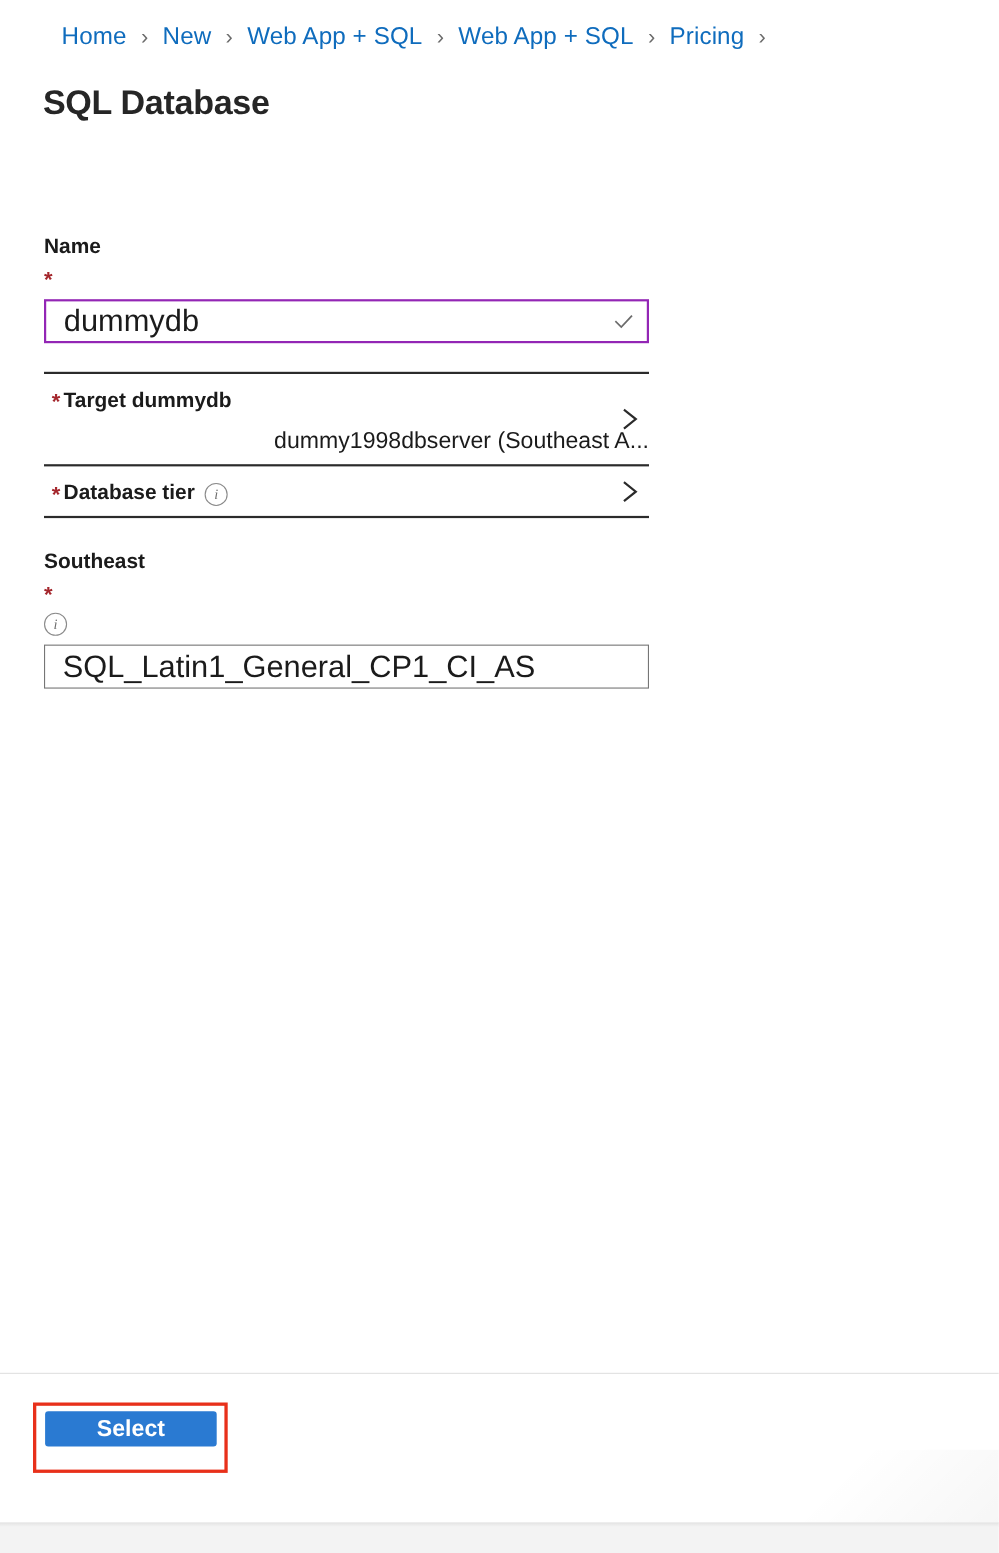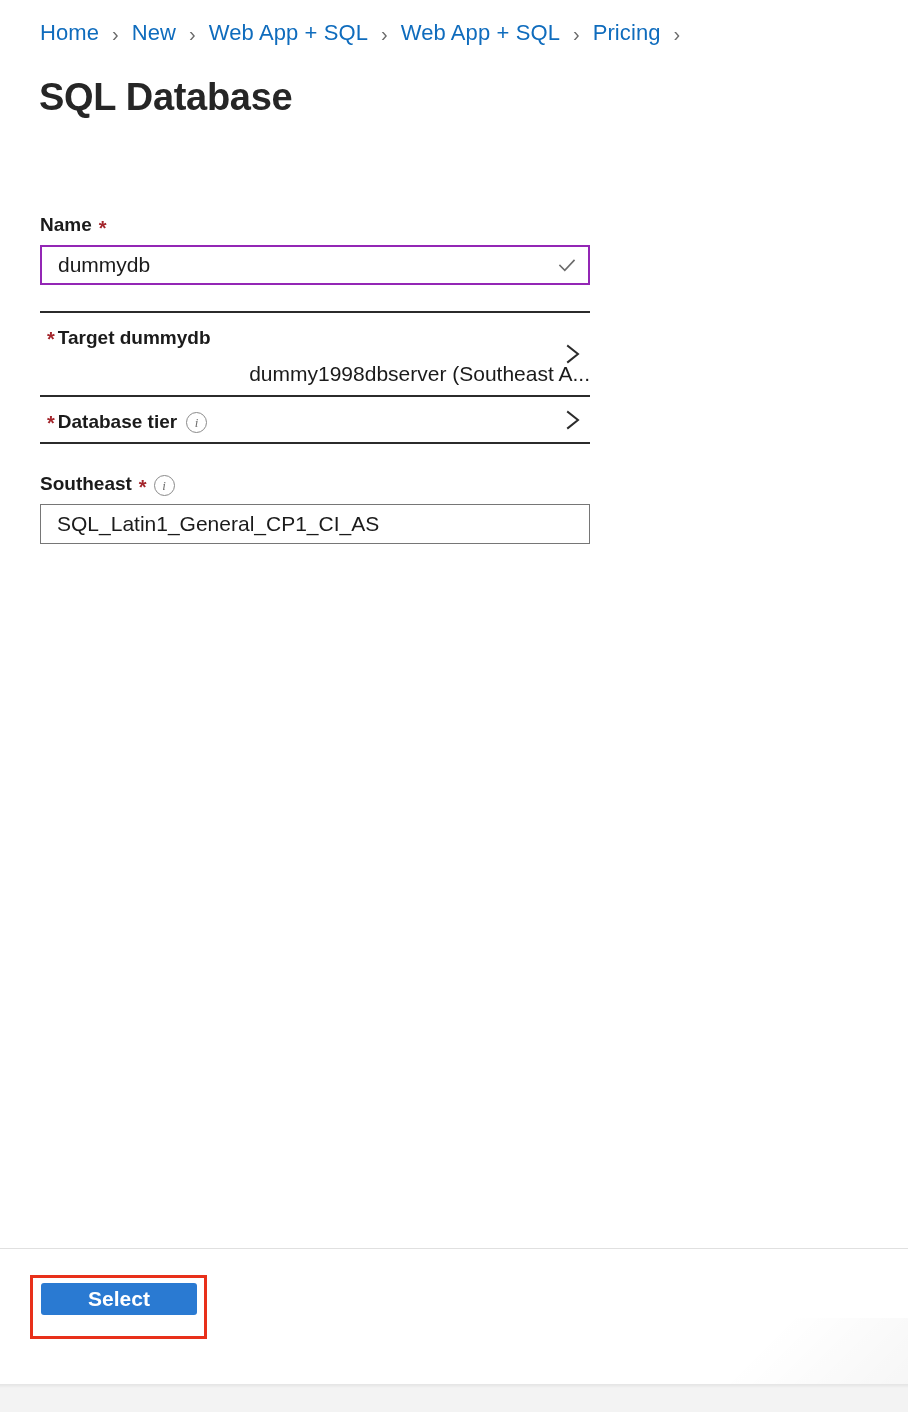--- a/index.html
+++ b/index.html
@@ -13,21 +13,21 @@
     position: relative;
     overflow: hidden;
     font-family: "Liberation Sans", "DejaVu Sans", sans-serif;
     color: #1b1b1b;
     -webkit-font-smoothing: antialiased;
   }
 
   
   .breadcrumb {
     position: absolute;
-    left: 40px;
+    left: 56px;
     top: 20px;
     display: flex;
     align-items: center;
     white-space: nowrap;
   }
   .crumb {
     font-size: 22px;
     color: #0f6cbd;
     letter-spacing: 0.1px;
   }
@@ -39,41 +39,42 @@
     line-height: 1;
     transform: translateY(1px);
   }
   .crumb-sep.tail { margin-right: 0; }
 
   
   .page-title {
     position: absolute;
     left: 39px;
     top: 76px;
-    font-size: 38px;
+    font-size: 31px;
     font-weight: 700;
     color: #262626;
     letter-spacing: -0.3px;
   }
 
   
   .form {
     position: absolute;
     left: 40px;
     top: 214px;
     width: 550px;
   }
 
   .field-label {
     font-size: 19px;
     font-weight: 700;
     color: #1b1b1b;
     display: flex;
-    align-items: flex-end;
+    align-items: flex-start;
     gap: 7px;
+    flex-direction: column;
   }
   .req-star {
     color: #a4262c;
     font-size: 20px;
     font-weight: 700;
     line-height: 1;
     transform: translateY(2px);
   }
 
   
@@ -104,21 +105,21 @@
     display: flex;
     align-items: center;
     padding: 0 10px 0 16px;
     box-sizing: border-box;
   }
   .textbox.focused {
     border: 2px solid #8a2be2;
     border-color: #9326b5;
   }
   .textbox .value {
-    font-size: 21px;
+    font-size: 28px;
     color: #1b1b1b;
     flex: 1;
     white-space: nowrap;
     overflow: hidden;
   }
   .check-icon {
     width: 22px;
     height: 22px;
     flex: none;
   }

